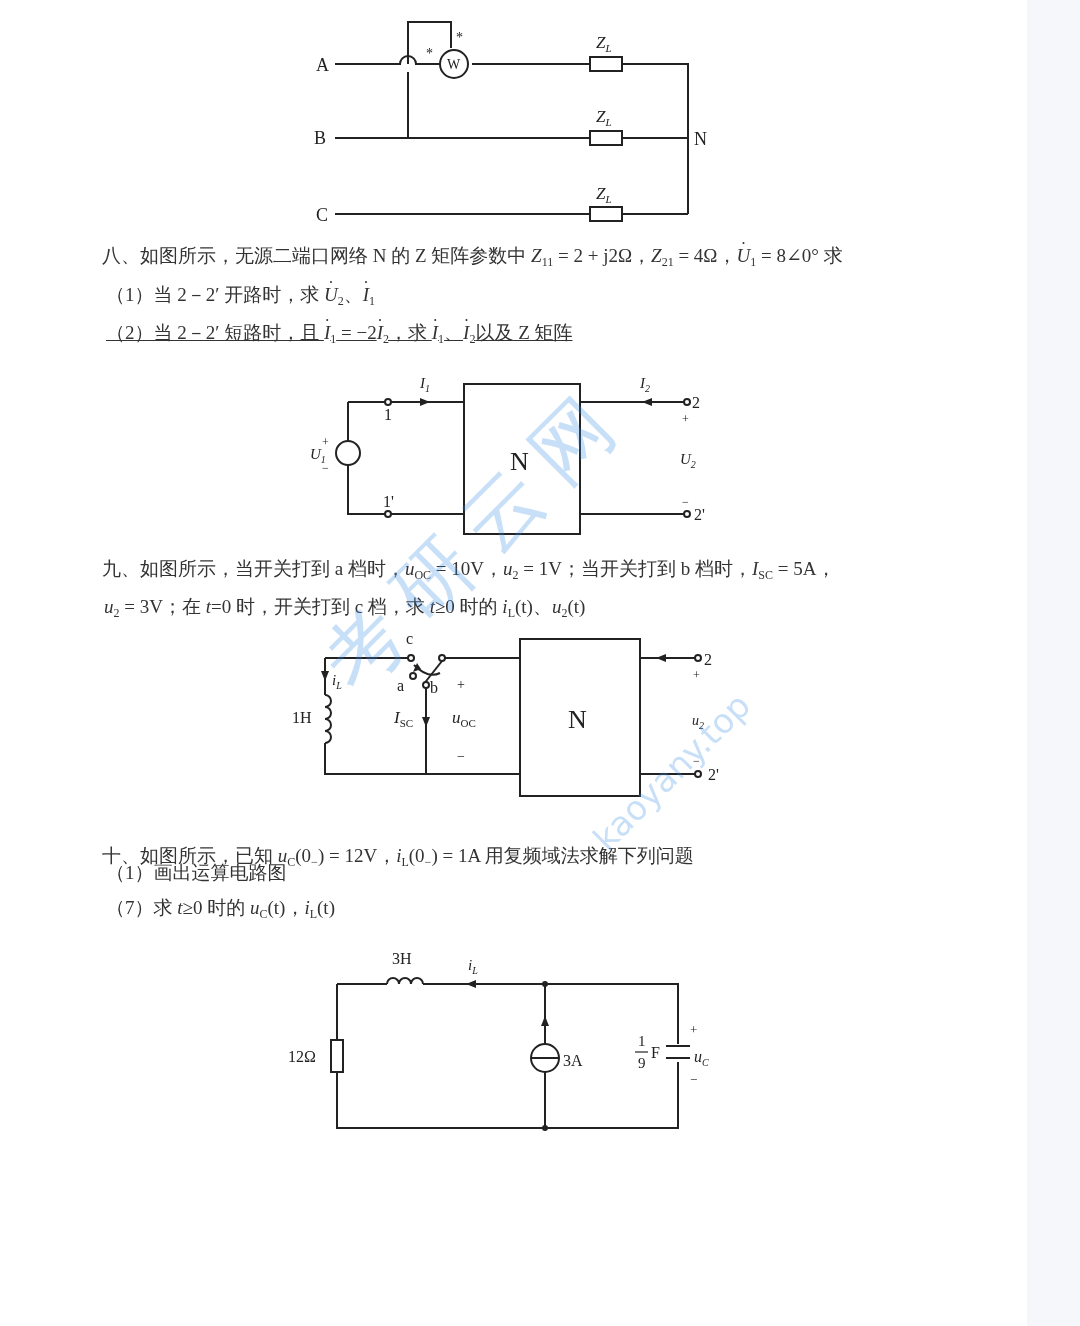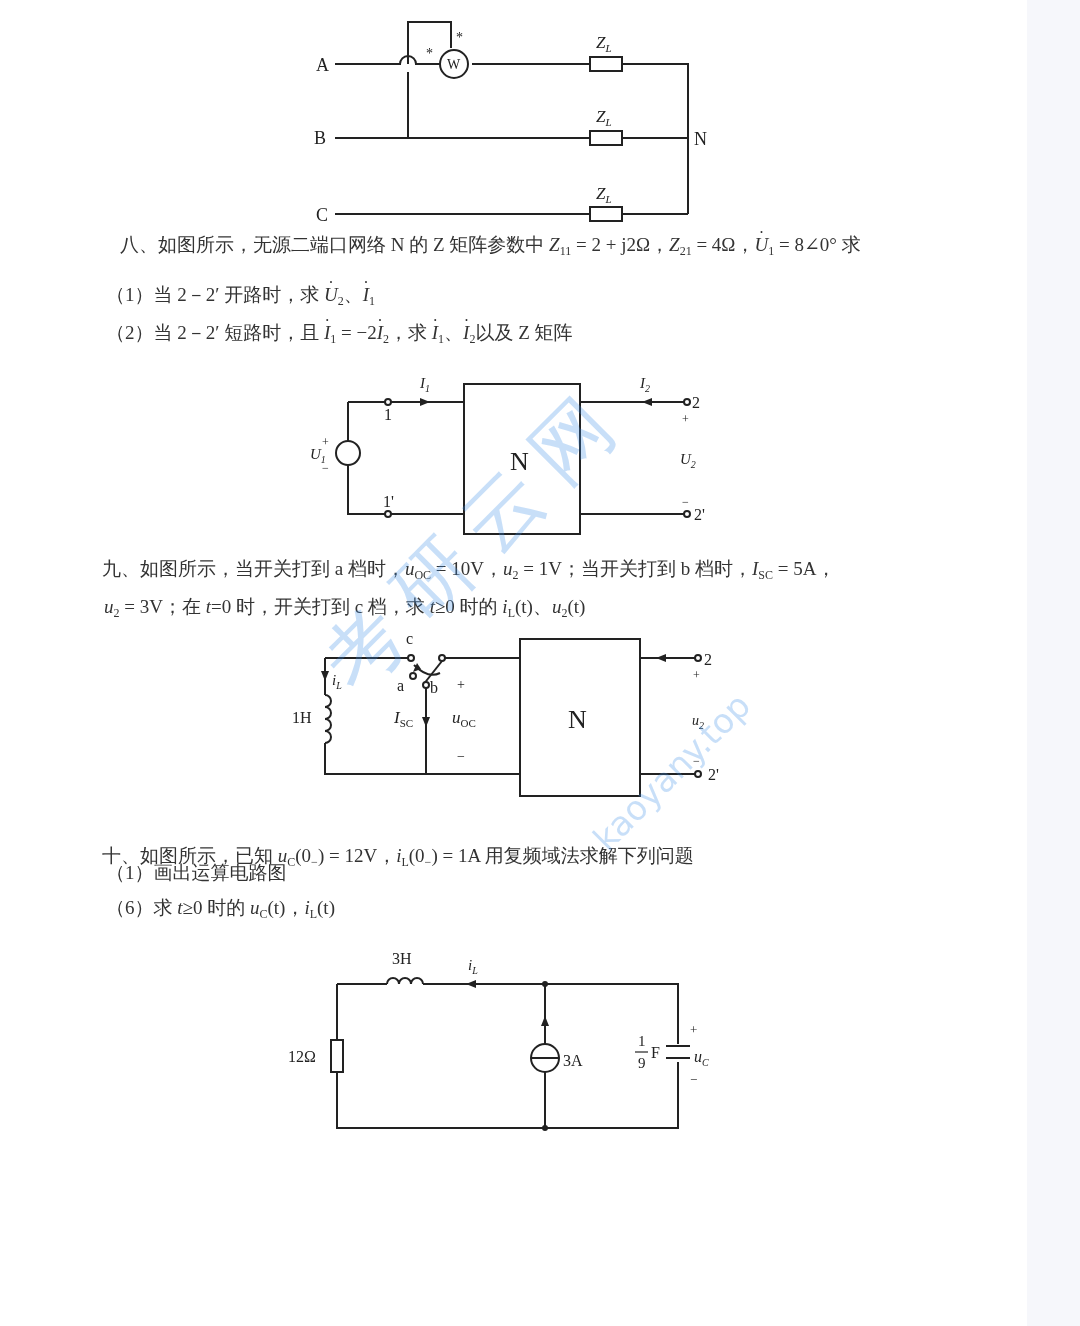--- a/index.html
+++ b/index.html
@@ -69,27 +69,27 @@
     <text x="126" y="48" font-size="14">*</text>
     <text x="156" y="32" font-size="14">*</text>
     <g font-size="17" font-style="italic">
       <text x="296" y="38"><tspan>Z</tspan><tspan font-size="11" dy="4">L</tspan></text>
       <text x="296" y="112"><tspan>Z</tspan><tspan font-size="11" dy="4">L</tspan></text>
       <text x="296" y="189"><tspan>Z</tspan><tspan font-size="11" dy="4">L</tspan></text>
     </g>
   </svg>
 </div>
 
-<div class="txt" style="left:102px;top:233px;margin-left:18px;">
+<div class="txt" style="left:102px;top:244px;">
   <span>八、</span><span>如图所示，无源二端口网络 N 的 Z 矩阵参数中 </span><i>Z</i><span class="sub">11</span><span> = 2 + j2Ω，</span><i>Z</i><span class="sub">21</span><span> = 4Ω，</span><i class="dot-over">U</i><span class="sub">1</span><span> = 8∠0° 求</span>
 </div>
 <div class="txt" style="left:106px;top:283px;font-family:Liberation Serif, serif;">
   <span>（1）当 2－2′ 开路时，求 </span><i class="dot-over">U</i><span class="sub">2</span><span>、</span><i class="dot-over">I</i><span class="sub">1</span>
 </div>
-<div class="txt" style="left:106px;top:321px;">
+<div class="txt" style="left:106px;top:321px;text-decoration:underline;">
   <span>（2）当 2－2′ 短路时，且 </span><i class="dot-over">I</i><span class="sub">1</span><span> = −2</span><i class="dot-over">I</i><span class="sub">2</span><span>，求 </span><i class="dot-over">I</i><span class="sub">1</span><span>、</span><i class="dot-over">I</i><span class="sub">2</span><span>以及 Z 矩阵</span>
 </div>
 
 <div class="diagram" style="left:300px;top:360px;width:420px;height:180px;">
   <svg width="420" height="180" viewBox="0 0 420 180">
     <g stroke="#222" stroke-width="2" fill="none">
       <path d="M48 42 H86"></path>
       <path d="M90 42 H164"></path>
       <path d="M48 42 V81"></path>
       <path d="M48 105 V154 H86"></path>
@@ -172,21 +172,21 @@
   </svg>
 </div>
 
 <div class="txt" style="left:102px;top:844px;">
   <span>十、</span><span>如图所示，已知 </span><i>u</i><span class="sub">C</span><span>(0</span><span class="sub">−</span><span>) = 12V，</span><i>i</i><span class="sub">L</span><span>(0</span><span class="sub">−</span><span>) = 1A 用复频域法求解下列问题</span>
 </div>
 <div class="txt" style="left:106px;top:861px;">
   <span>（1）画出运算电路图</span>
 </div>
 <div class="txt" style="left:106px;top:896px;">
-  <span>（6）求 </span><i>t</i><span>≥0 时的 </span><i>u</i><span class="sub">C</span><span>(t)，</span><i>i</i><span class="sub">L</span><span>(t)</span>
+  <span>（7）求 </span><i>t</i><span>≥0 时的 </span><i>u</i><span class="sub">C</span><span>(t)，</span><i>i</i><span class="sub">L</span><span>(t)</span>
 </div>
 
 <div class="diagram" style="left:280px;top:940px;width:450px;height:200px;">
   <svg width="450" height="200" viewBox="0 0 450 200">
     <g stroke="#222" stroke-width="2" fill="none">
       <path d="M57 44 H107"></path>
       <path d="M107 44 a6 6 0 0 1 12 0 a6 6 0 0 1 12 0 a6 6 0 0 1 12 0"></path>
       <path d="M143 44 H398 V104"></path>
       <path d="M57 44 V100"></path>
       <rect x="51" y="100" width="12" height="32"></rect>

